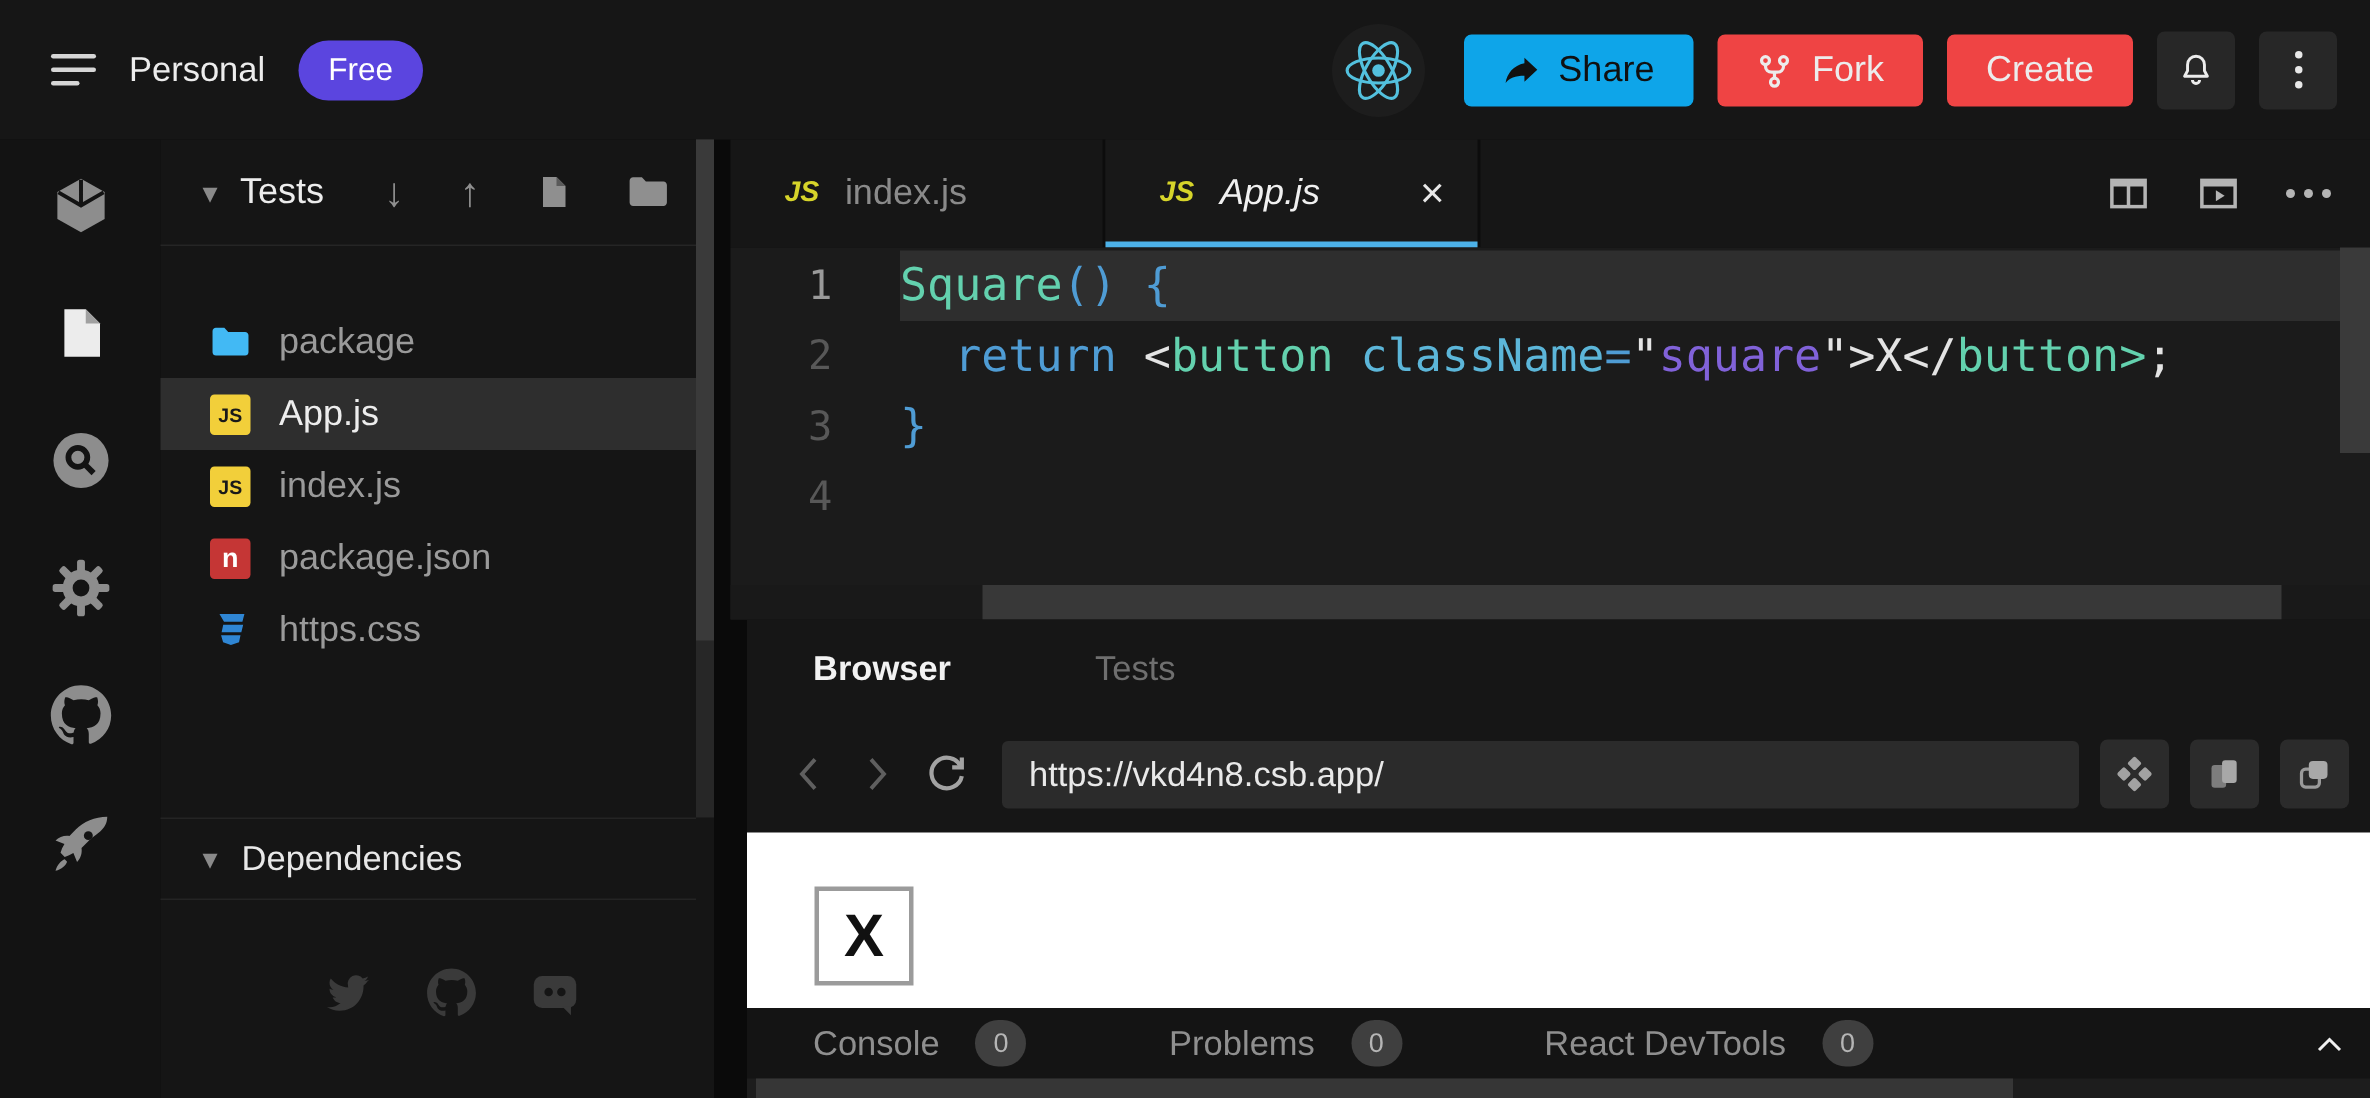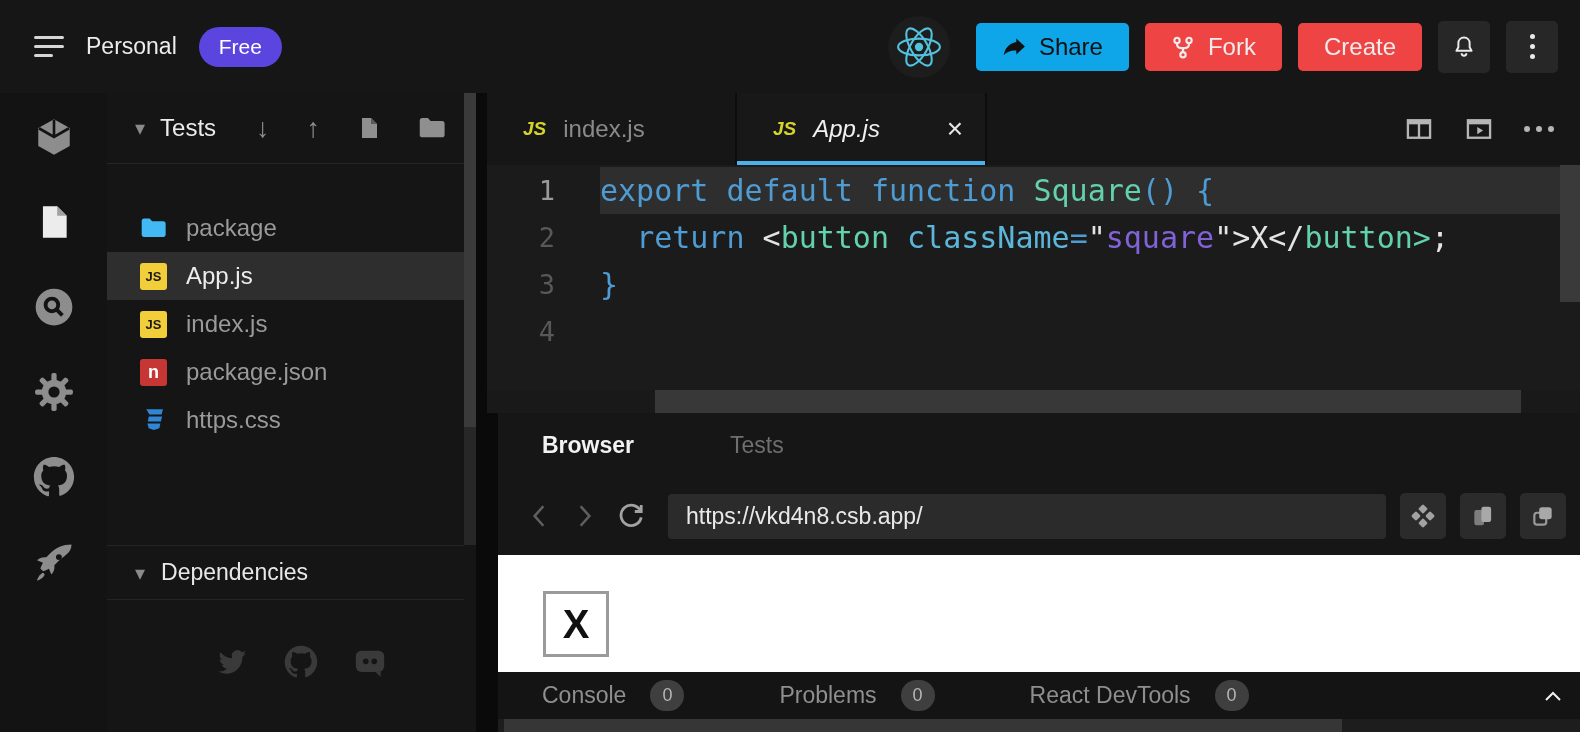--- a/index.html
+++ b/index.html
@@ -340,21 +340,21 @@
           <i></i>
           <i></i>
           <i></i>
         </span>
     </div>
   </div>
 
   <div class="editor">
     <div class="code-line active">
       <span class="ln">1</span>
-      <span class="lc"><span class="kw">export default function </span><span class="fn">Square</span><span class="kw">() {</span></span>
+      <span class="lc"><span class="fn">Square</span><span class="kw">() {</span></span>
     </div>
     <div class="code-line">
       <span class="ln">2</span>
       <span class="lc"><span class="pl">  </span><span class="kw">return </span><span class="pl">&lt;</span><span class="fn">button</span><span class="pl"> </span><span class="at">className</span><span class="kw">=</span><span class="pl">"</span><span class="str">square</span><span class="pl">"&gt;X&lt;/</span><span class="fn">button&gt;</span><span class="pl">;</span></span>
     </div>
     <div class="code-line">
       <span class="ln">3</span>
       <span class="lc"><span class="kw">}</span></span>
     </div>
     <div class="code-line">

